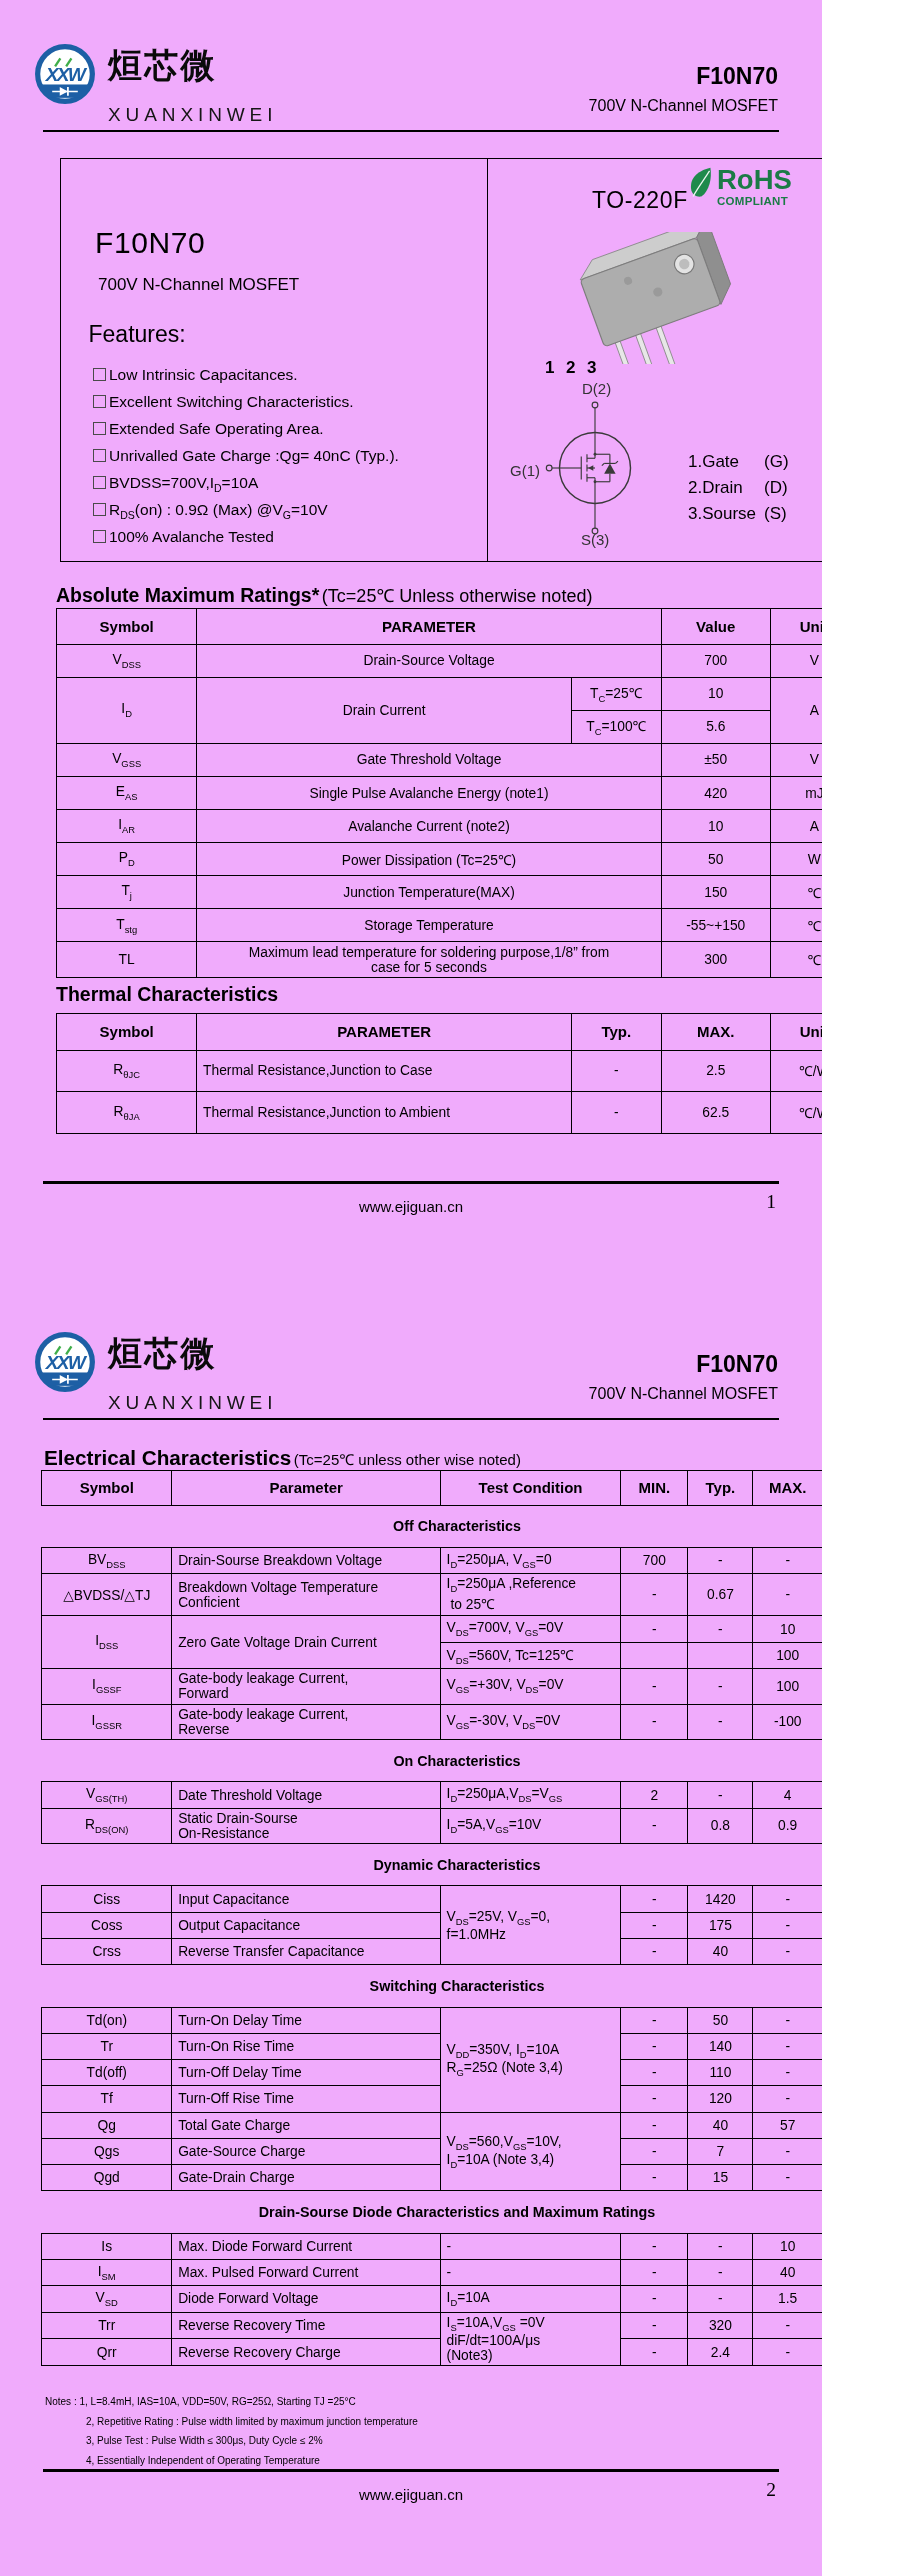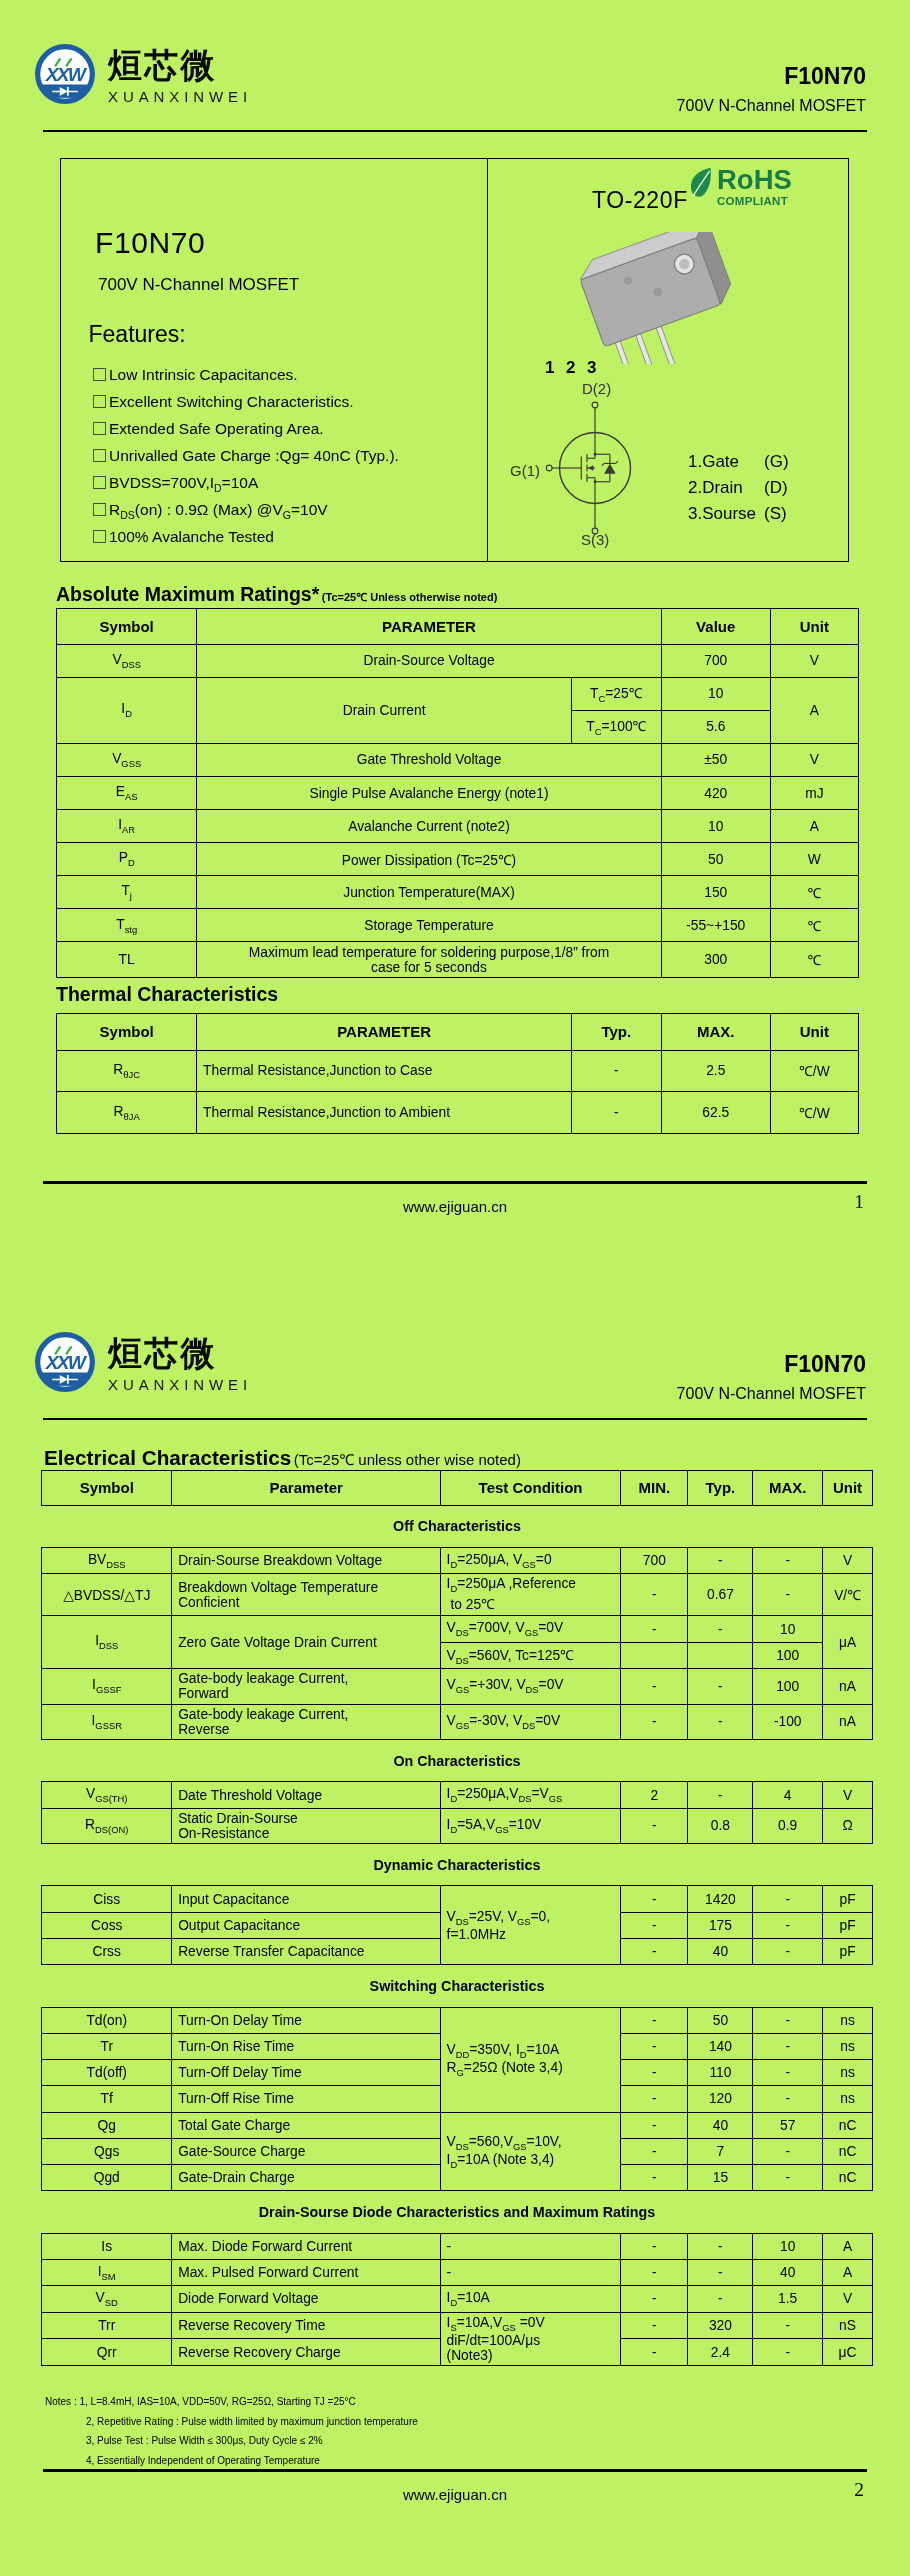--- a/index.html
+++ b/index.html
@@ -1,23 +1,23 @@
 <!DOCTYPE html>
 <html style="font-size:9.2px"><head>
 <meta charset="utf-8">
 <style>
   html,body{margin:0;padding:0;background:#fff;}
   body{font-family:"Liberation Sans",sans-serif;color:#000;width:910px;}
-  .page{position:relative;width:910px;height:1288px;background:#bef264;overflow:hidden;}
+  .page{position:relative;width:822px;height:1288px;background:#f0abfc;overflow:hidden;}
   sub{font-size:68%;}
   
   .logo{position:absolute;left:33px;top:42px;width:64px;height:64px;}
   .brand{position:absolute;left:108px;top:48px;}
   .brand-cn{font-size:34px;font-weight:bold;letter-spacing:2.3px;color:#0a0a0a;line-height:1.05;}
-  .brand-en{font-size:15px;letter-spacing:4.9px;color:#161616;margin-top:4px;}
+  .brand-en{font-size:19px;letter-spacing:4.9px;color:#161616;margin-top:20px;}
   .hdr-right{position:absolute;right:44px;top:63px;text-align:right;}
   .hdr-part{font-size:23px;font-weight:bold;}
   .hdr-family{font-size:16px;margin-top:6.9px;}
   .rule{position:absolute;left:43px;right:43px;top:130px;height:2.3px;background:#000;}
   
   .intro-box{position:absolute;left:60px;top:158px;width:787px;height:402px;border:1.1px solid #000;}
   .intro-left{position:absolute;left:0;top:0;bottom:0;width:426px;border-right:1.1px solid #000;}
   .intro-part{position:absolute;left:34px;top:67px;font-size:30px;letter-spacing:0.6px;}
   .intro-family{position:absolute;left:37px;top:116px;font-size:17px;}
   .features-title{position:absolute;left:27.5px;top:162px;font-size:23px;}
@@ -35,21 +35,21 @@
   .sch-label{position:absolute;font-size:15px;color:#333;}
   .sch-d{left:94px;top:221px;}
   .sch-g{left:22px;top:303px;}
   .sch-s{left:93px;top:372px;}
   .legend{position:absolute;left:200px;top:293px;font-size:17px;}
   .legend-row{display:flex;height:26px;align-items:flex-start;}
   .legend-name{width:76px;}
   
   .sec-head{position:absolute;left:56px;white-space:nowrap;}
   .sec-title{font-size:19.5px;font-weight:bold;}
-  .sec-note{font-size:11px;font-weight:bold;}
+  .sec-note{font-size:18px;font-weight:normal;}
   .sec-note-reg{font-size:15px;font-weight:normal;}
   .abs-head{top:583px;}
   .thermal-head{top:983px;}
   .elec-head{left:44px;top:158px;}
   
   .dtable{border-collapse:collapse;table-layout:fixed;border:1.1px solid #000;}
   .dtable td,.dtable th{border:1.1px solid #000;border-left-width:0.6px;border-right-width:0.6px;
     padding:2.3px 5.7px;font-size:13.8px;text-align:center;vertical-align:middle;color:#000;}
   .dtable th{font-size:15px;font-weight:bold;}
   .dtable .al{text-align:left;}

